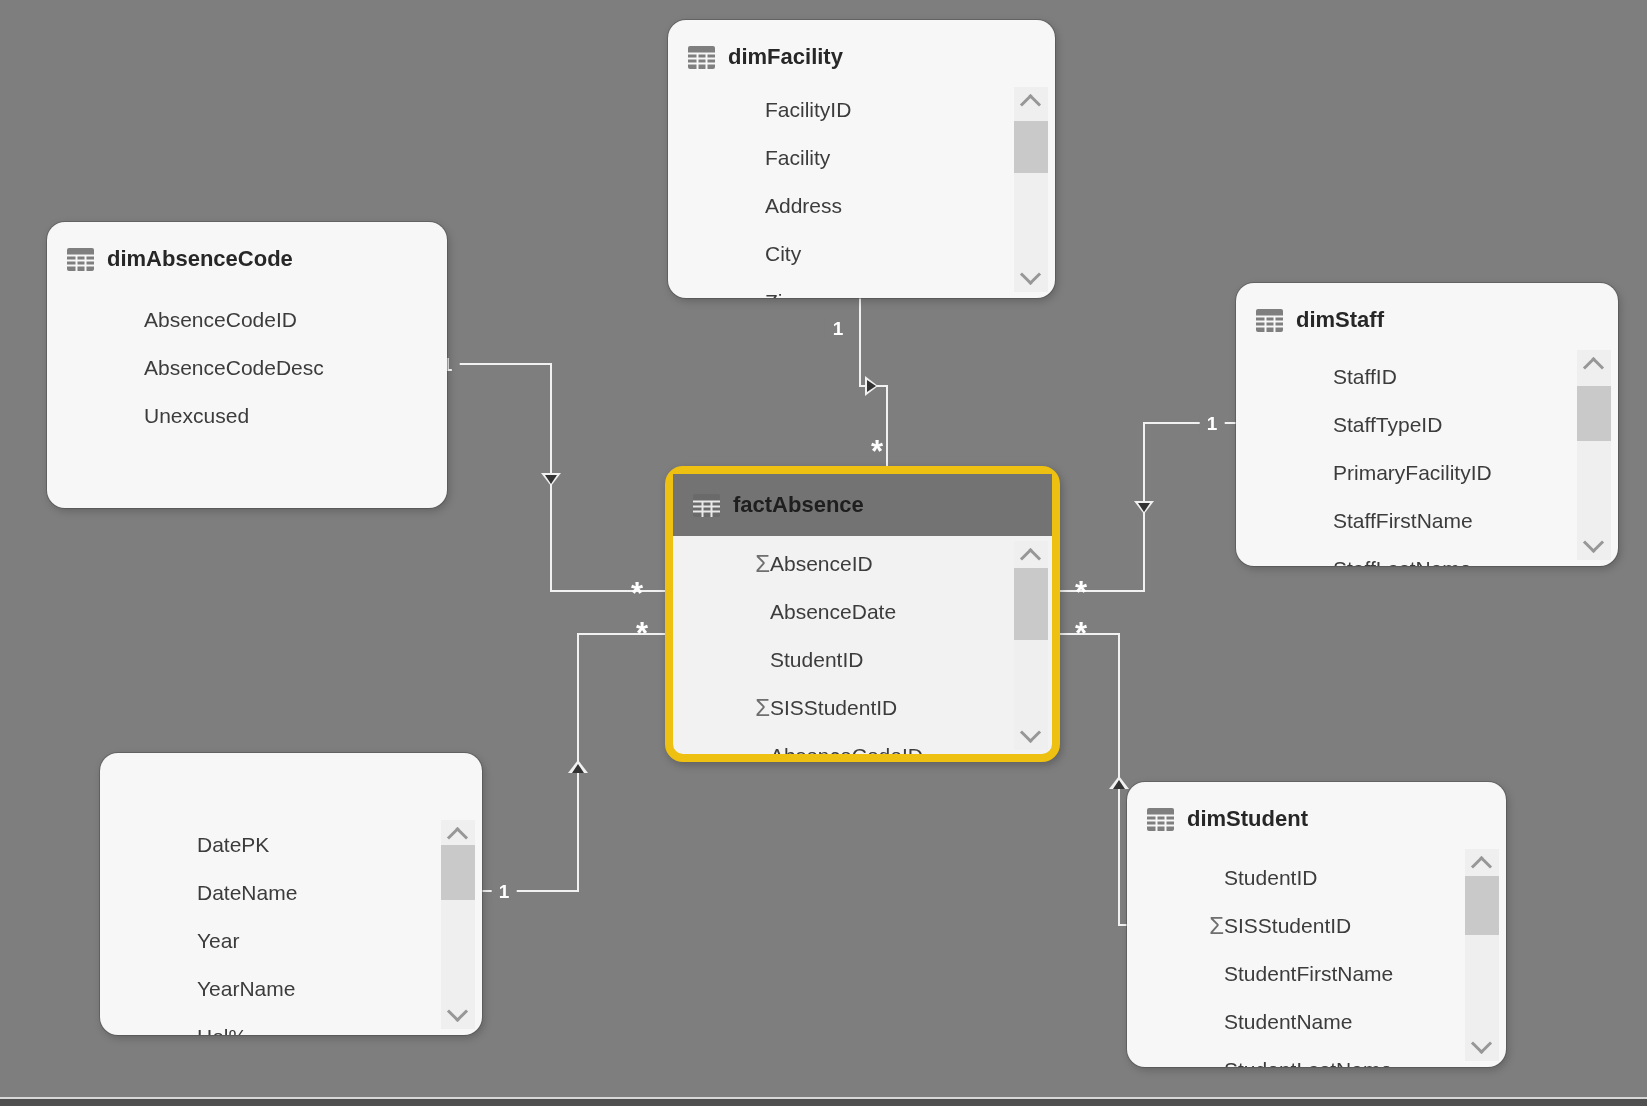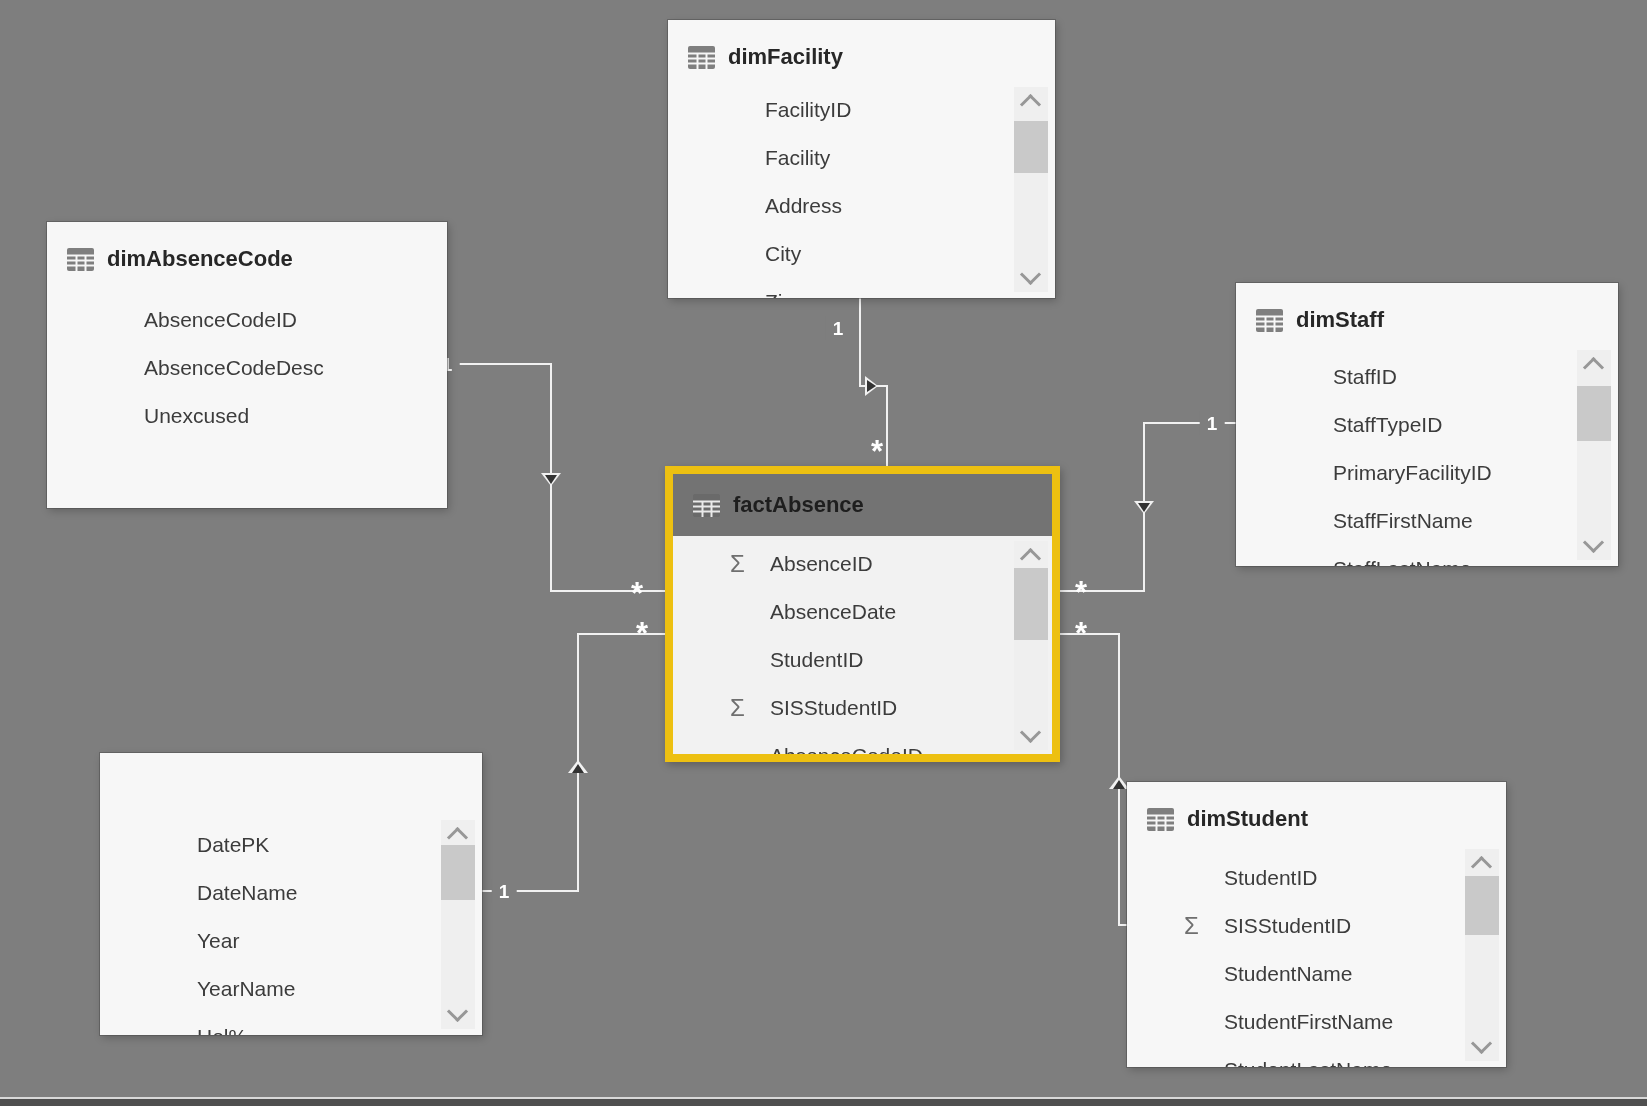--- a/index.html
+++ b/index.html
@@ -19,25 +19,26 @@
   }
   .lbl-many{
     position:absolute;transform:translate(-50%,-34%);
     color:#FFFFFF;font-size:31px;font-weight:bold;line-height:1;
     background:transparent;padding:0 2px;
   }
   
   .tbl{
     position:absolute;background:#F7F7F7;box-sizing:border-box;
     box-shadow:0 0 0 1px rgba(70,70,70,.45), 2px 3px 8px rgba(0,0,0,.22);
+    border-radius:18px;
   }
   .hdr{display:flex;align-items:center;height:74px;padding-left:20px;gap:13px;}
   .ttl{font-size:22px;font-weight:bold;color:#272727;white-space:nowrap;}
   .tico{display:inline-flex;flex:0 0 auto;}
-  .tbody{position:absolute;left:0;right:0;bottom:0;overflow:hidden;}
+  .tbody{position:absolute;left:0;right:0;bottom:0;overflow:hidden;text-align:right;}
   .row{display:flex;align-items:center;height:48px;padding-left:57px;}
   .sig{flex:0 0 40px;width:40px;font-size:24px;color:#6F6F6F;line-height:1;}
   .fname{font-size:21px;color:#3C3C3C;white-space:nowrap;}
   
   .tbl.selected{
     background:#F2F2F2;border:8px solid #EDC011;
     box-shadow:2px 3px 8px rgba(0,0,0,.25);
   }
   .tbl.selected .hdr{height:62px;background:#737373;}
   .tbl.selected .ttl{color:#1E1E1E;}
@@ -348,25 +349,25 @@
     <div class="row">
         <span class="sig"></span>
         <span class="fname">StudentID</span>
       </div>
     <div class="row">
         <span class="sig">Σ</span>
         <span class="fname">SISStudentID</span>
       </div>
     <div class="row">
         <span class="sig"></span>
+        <span class="fname">StudentFirstName</span>
+      </div>
+    <div class="row">
+        <span class="sig"></span>
         <span class="fname">StudentName</span>
-      </div>
-    <div class="row">
-        <span class="sig"></span>
-        <span class="fname">StudentFirstName</span>
       </div>
     <div class="row">
         <span class="sig"></span>
         <span class="fname">StudentLastName</span>
       </div>
   </div>
   <div class="sb">
     <span class="chev up"></span>
     <div class="thumb"></div>
     <span class="chev down"></span>

